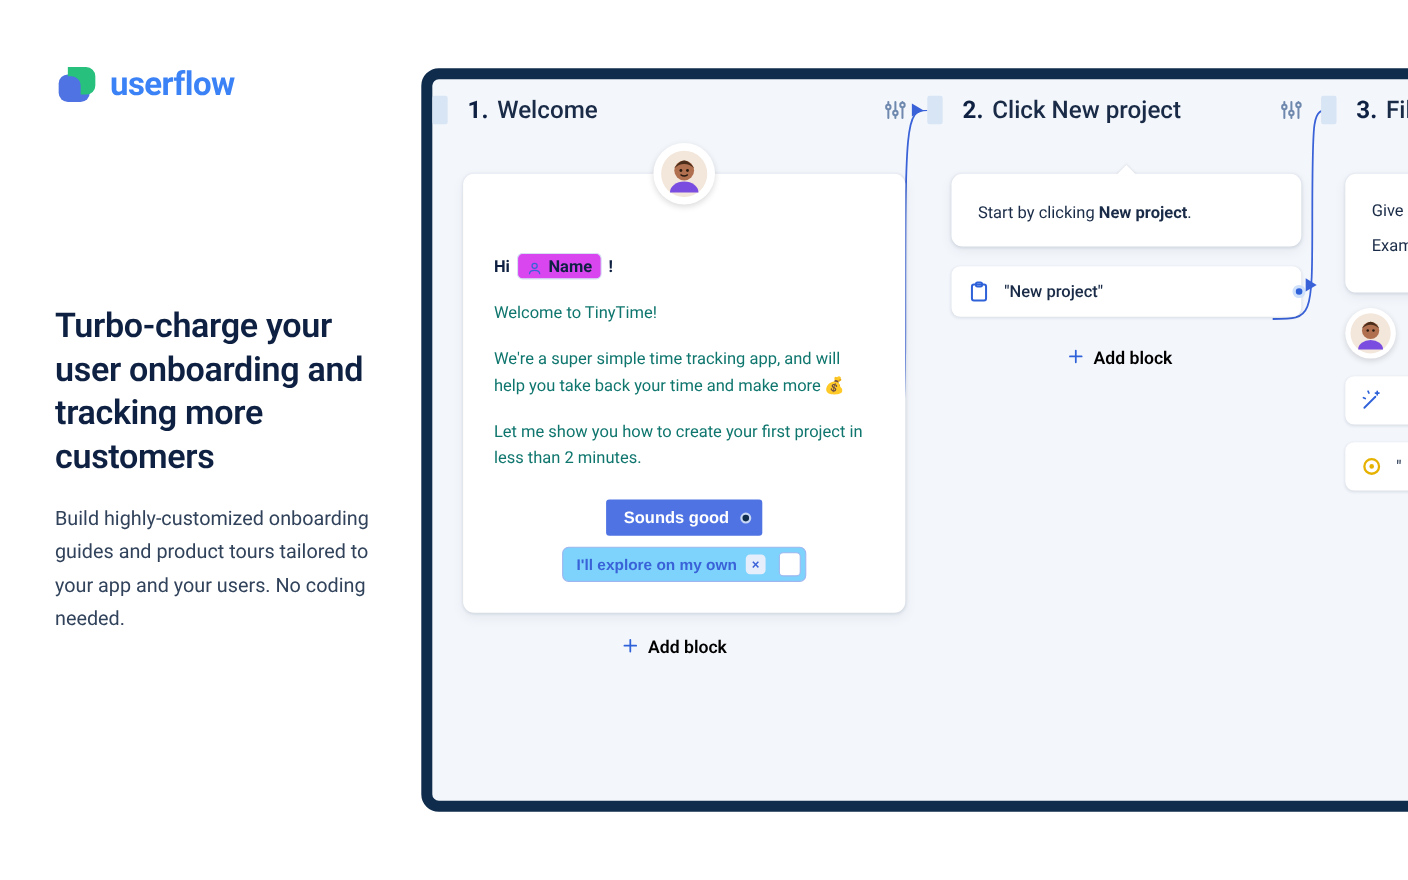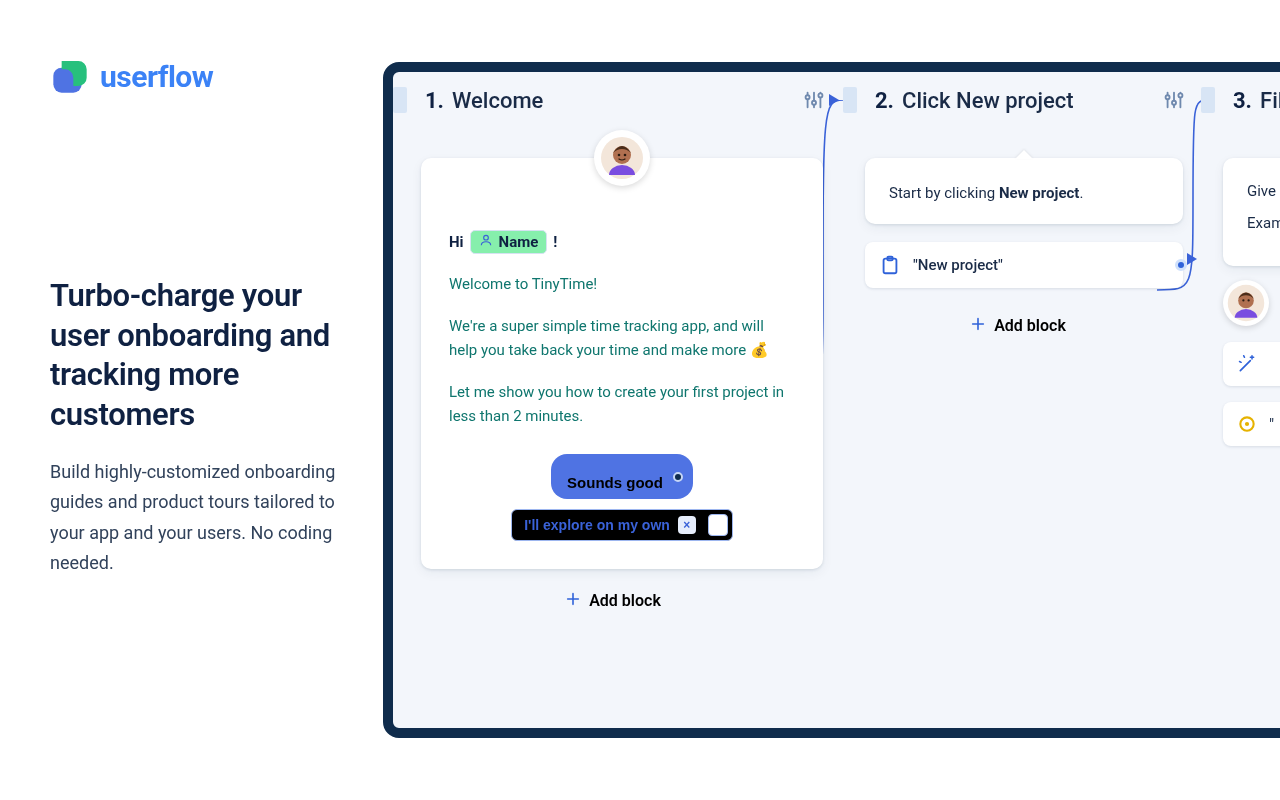--- a/index.html
+++ b/index.html
@@ -132,63 +132,63 @@
   .greet {
     font-size: 15px;
     font-weight: 700;
     color: #0f2142;
     display: flex;
     align-items: center;
     gap: 6px;
   }
   .name-chip {
     display: inline-flex;
-    align-items: flex-start;
+    align-items: flex-end;
     gap: 6px;
-    background: #86efac;
+    background: #d946ef;
     border: 1px solid #d6e2f2;
     border-radius: 5px;
     padding: 2px 8px;
     color: #0f2142;
     font-weight: 700;
   }
   .para {
     margin-top: 18px;
     font-size: 15px;
     line-height: 1.6;
     color: #0f766e;
   }
   .btn-row { margin-top: 26px; display:flex; flex-direction:column; align-items:center; gap:10px; }
   .btn-primary {
     position: relative;
     background: #4f73e3;
-    color: #000000;
+    color: #ffffff;
     font-size: 15px;
     font-weight: 600;
     border: none;
-    border-radius: 16px;
-    padding: 20px 30px 8px 16px;
+    border-radius: 3px;
+    padding: 8px 30px 8px 16px;
     cursor: pointer;
   }
   .btn-primary .dot {
     position: absolute;
     right: 10px;
     top: 50%;
     transform: translateY(-50%);
     width: 10px; height: 10px;
     border-radius: 50%;
     background: #0f2c4c;
     border: 2px solid #c6d6f5;
   }
   .btn-secondary {
     position: relative;
     display: inline-flex;
     align-items: center;
     gap: 8px;
-    background: #000000;
+    background: #7dd3fc;
     color: #3a62d8;
     font-size: 14px;
     font-weight: 600;
     border: 1.5px solid #9db6ef;
     border-radius: 6px;
     padding: 6px 36px 6px 12px;
     cursor: pointer;
   }
   .close-pill {
     display:inline-flex; align-items:center; justify-content:center;

